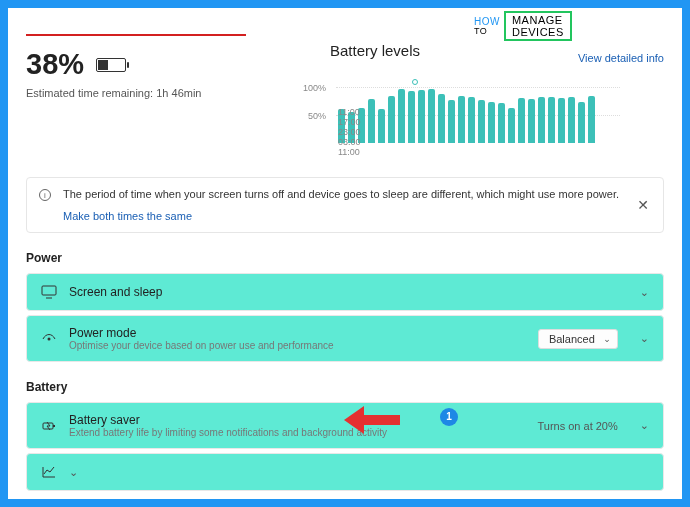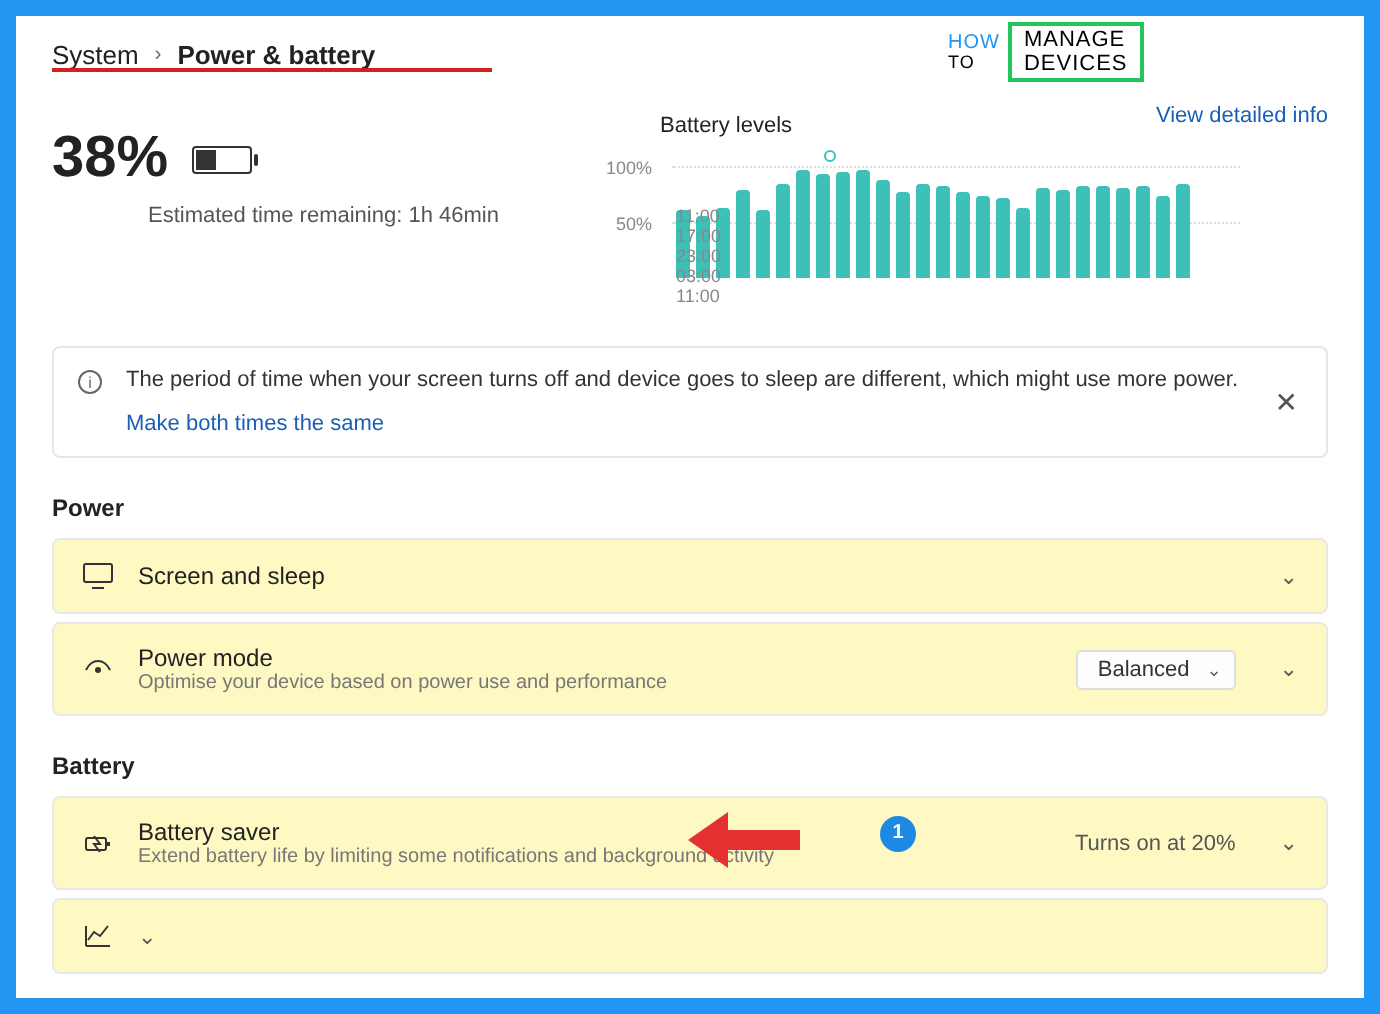--- a/index.html
+++ b/index.html
@@ -91,23 +91,23 @@
       position:absolute;
       right:-4px; top:3px;
       width:2px; height:6px;
       background:#333; border-radius:1px;
     }
     .batt-icon .fill {
       position:absolute; left:1px; top:1px; bottom:1px;
       width: 34%;
       background:#333;
     }
-    .eta { font-size: 11px; color: #555; margin-top: 6px; margin-left: 48px;}
+    .eta { font-size: 11px; color: #555; margin-top: 6px;}
     .chart-block { flex: 1; position: relative; }
-    .chart-title { font-size: 11px; color: #222; font-weight:400; margin-bottom:4px;}
+    .chart-title { font-size: 15px; color: #222; font-weight:400; margin-bottom:18px;}
     .chart {
       position: relative;
       width: 290px;
       height: 80px;
     }
     .ylab {
       position:absolute; font-size:9px; color:#888; left:-4px; transform:translateX(-100%);
     }
     .bars {
       position:absolute; left:8px; right:0; bottom:14px; top:10px;
@@ -143,21 +143,21 @@
     .section-label { font-weight:600; font-size:12px; margin-top:18px; margin-bottom:8px; color:#222;}
     .card {
       border:1px solid #e8e8e8;
       border-radius:4px;
       padding: 10px 14px;
       display:flex;
       align-items:center;
       gap:12px;
       margin-bottom:4px;
       position:relative;
-      background:#fef9c3;
+      background:#5eead4;
     }
     .card .ico { width:16px; height:16px; flex:0 0 16px;}
     .card .txt { flex:1; }
     .card .title { font-size:12px; color:#222;}
     .card .sub { font-size:10px; color:#777;}
     .card .chev { font-size:11px; color:#555;}
     .select {
       border:1px solid #ddd; border-radius:3px; padding:3px 22px 3px 10px; font-size:11px; margin-right:10px;
       position:relative; background:#fdfdfd;
     }
@@ -177,25 +177,20 @@
       width:18px;height:18px;border-radius:50%;background:#1e88e5;color:#fff;
       font-size:10px;line-height:18px;text-align:center;font-weight:600;
       pointer-events:none;
     }
   </style>
 </head>
 <body>
 
 <div class="window">
 
-  <div class="breadcrumb">
-    <span>System</span>
-    <span class="breadcrumb-sep">›</span>
-    <span class="breadcrumb-current">Power &amp; battery</span>
-  </div>
   <div class="underline-red"></div>
 
   <div class="logo">
     <div class="howto">
       <span class="how">HOW</span>
       <span class="to">TO</span>
     </div>
     <div class="mddev">
       <span>MANAGE</span>
       <span>DEVICES</span>

